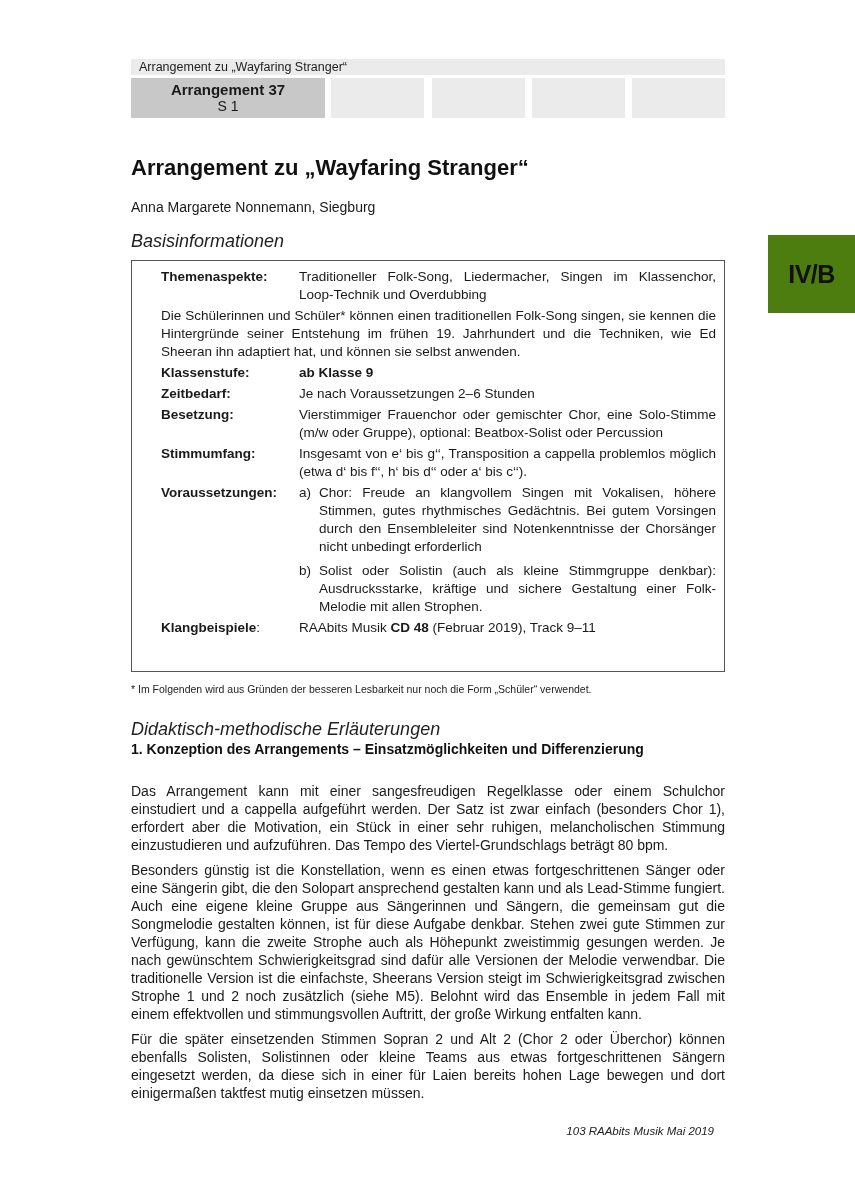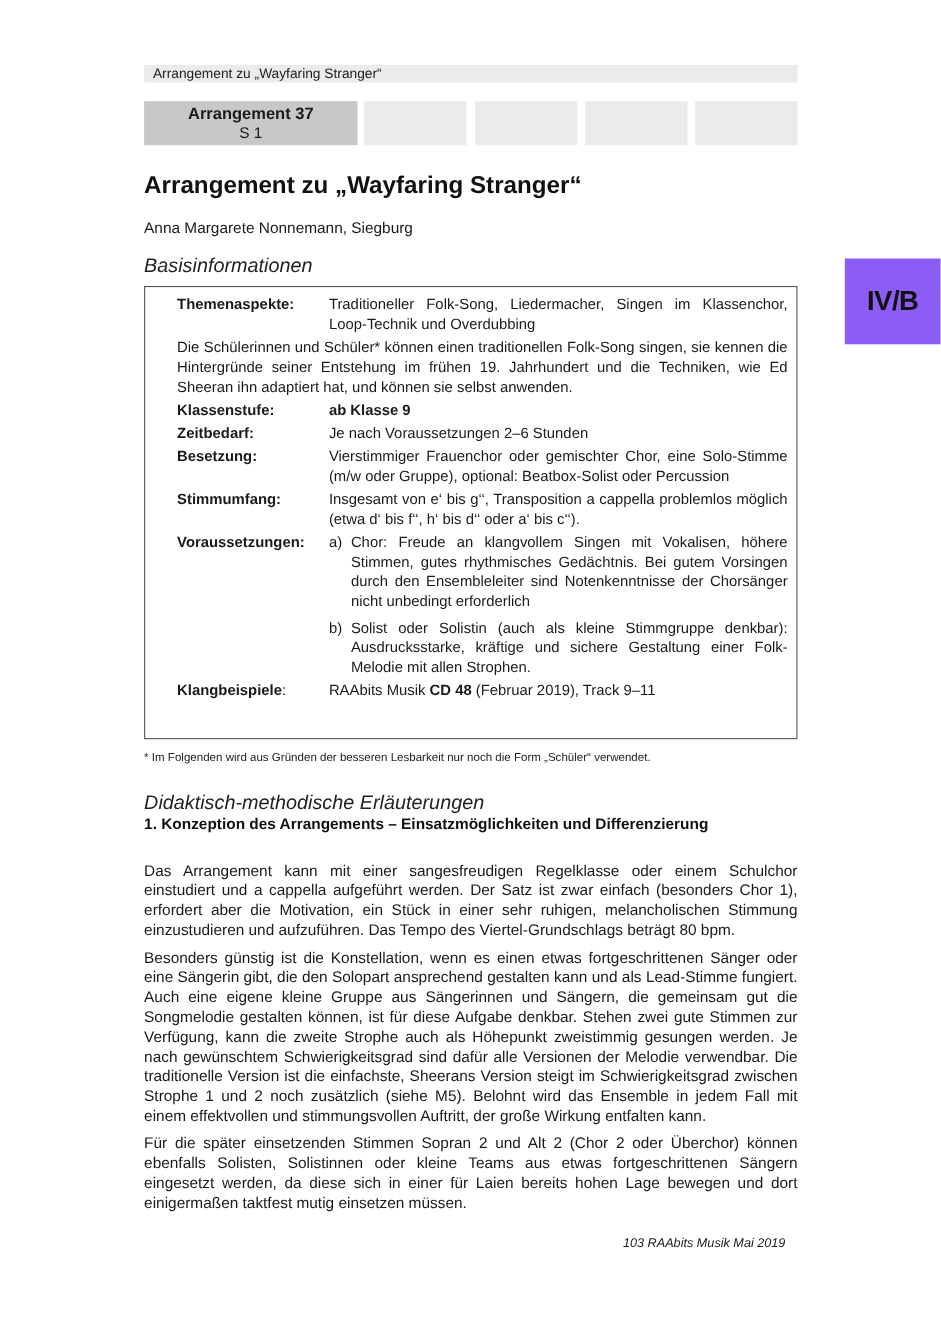--- a/index.html
+++ b/index.html
@@ -5,28 +5,28 @@
   html, body { margin: 0; padding: 0; background: #ffffff; }
   body {
     width: 855px; height: 1200px; position: relative; overflow: hidden;
     font-family: "Liberation Sans", sans-serif; color: #1a1a1a;
   }
   .running-head {
     position: absolute; left: 131px; top: 59px; width: 594px; height: 16px;
     background: #ebebeb; font-size: 12.5px; line-height: 16px; padding-left: 8px;
     box-sizing: border-box; color: #222;
   }
-  .header-boxes { position: absolute; left: 131px; top: 92px; height: 40px; width: 490px; text-decoration: underline; }
+  .header-boxes { position: absolute; left: 131px; top: 78px; height: 40px; width: 490px; text-decoration: underline; }
   .hbox { position: absolute; top: 0; height: 40px; background: #ebebeb; }
   .hbox.main { background: #c8c8c8; left: 0; width: 194px; text-align: center; }
   .hbox.main .t1 { font-weight: bold; font-size: 15px; line-height: 17px; margin-top: 3px; display: block; }
   .hbox.main .t2 { font-size: 14px; line-height: 17px; display: block; }
   .side-tab {
     position: absolute; left: 768px; top: 235px; width: 87px; height: 78px;
-    background: #8b5cf6; display: flex; align-items: center; justify-content: center;
+    background: #4d7c0f; display: flex; align-items: center; justify-content: center;
     font-weight: bold; font-size: 25px; letter-spacing: -0.5px; color: #111;
   }
   .title {
     position: absolute; left: 131px; top: 153px; margin: 0;
     font-size: 22px; font-weight: bold; line-height: 30px; color: #111;
   }
   .author { position: absolute; left: 131px; top: 198px; font-size: 14px; line-height: 18px; }
   .section-h {
     position: absolute; left: 131px; font-style: italic; font-size: 18px; line-height: 22px; color: #222;
   }

